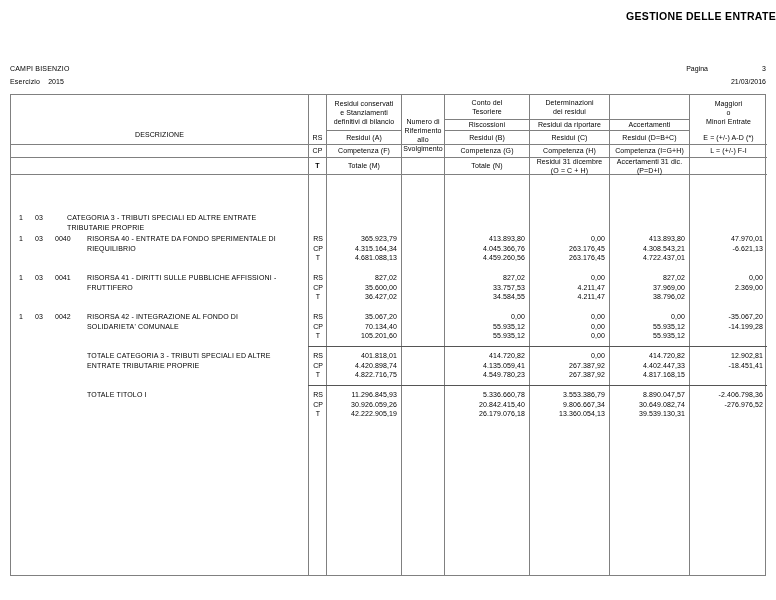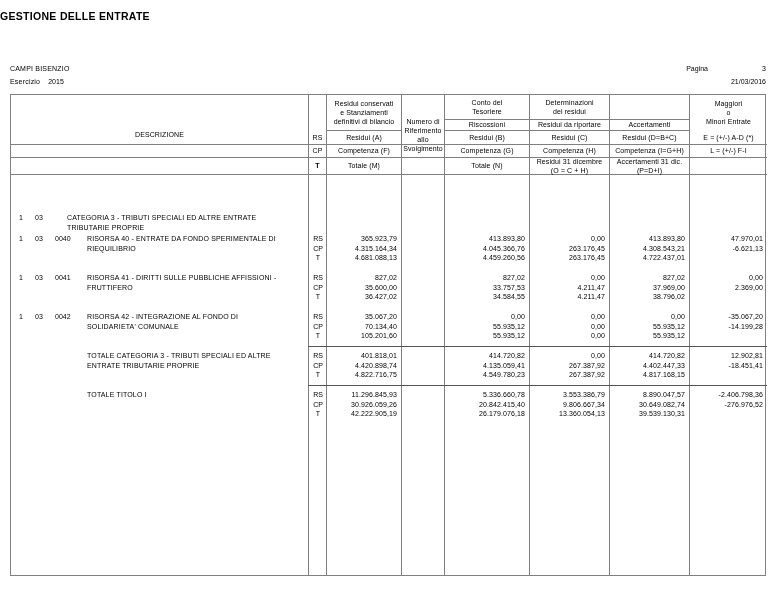--- a/index.html
+++ b/index.html
@@ -15,21 +15,21 @@
     position: relative;
     overflow: hidden;
   }
 
   
   .doc-title {
     position: absolute;
     top: 10px;
     left: 0;
     width: 776px;
-    text-align: left;
+    text-align: right;
     font-size: 10.5px;
     font-weight: bold;
     letter-spacing: 0.3px;
   }
 
   
   .meta {
     position: absolute;
     top: 62px;
     left: 10px;

